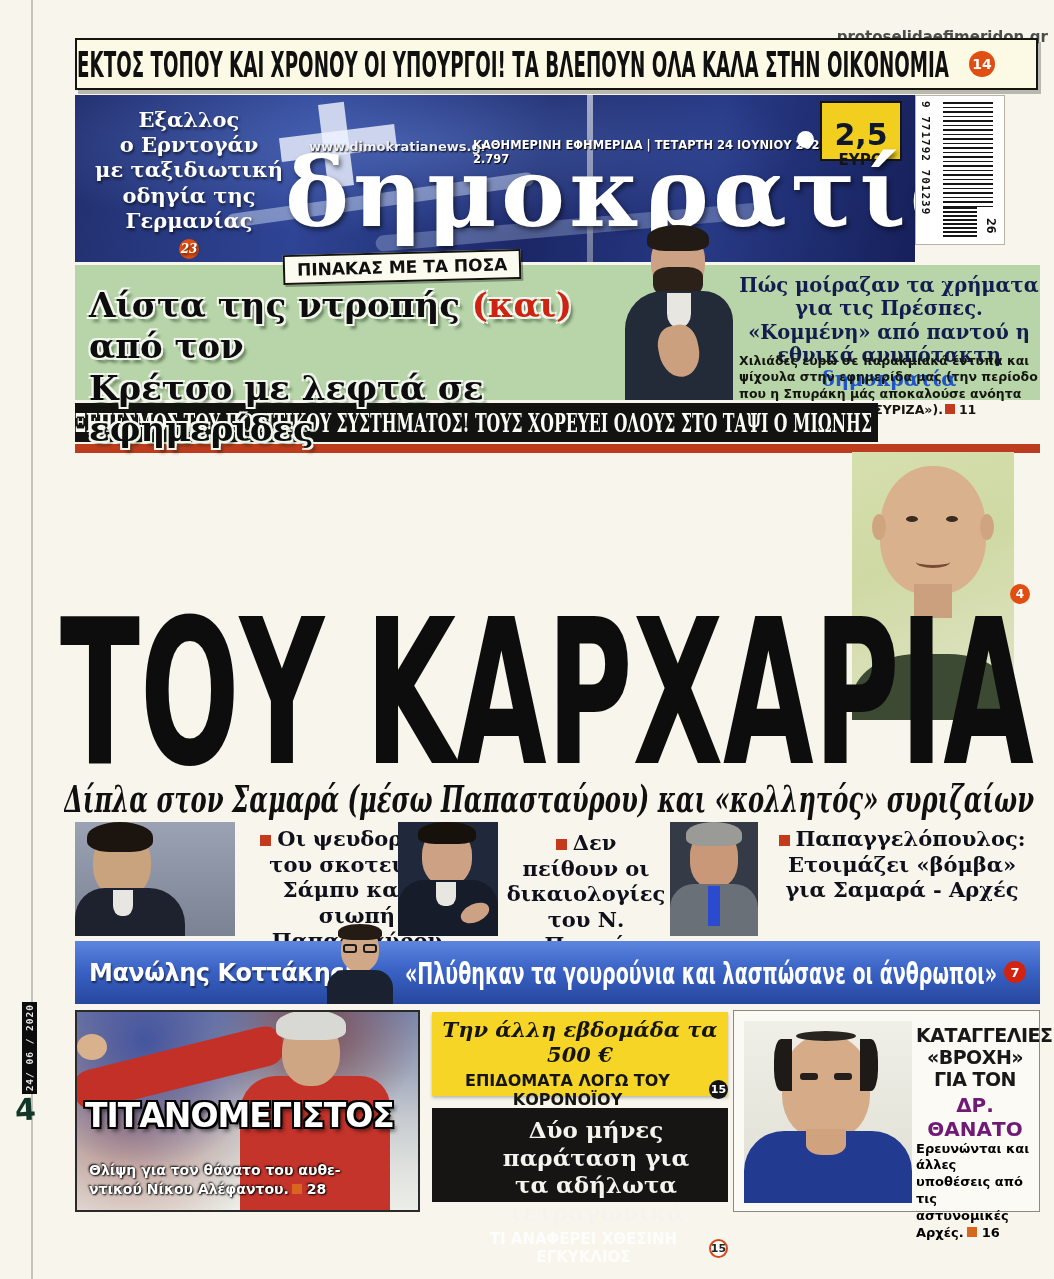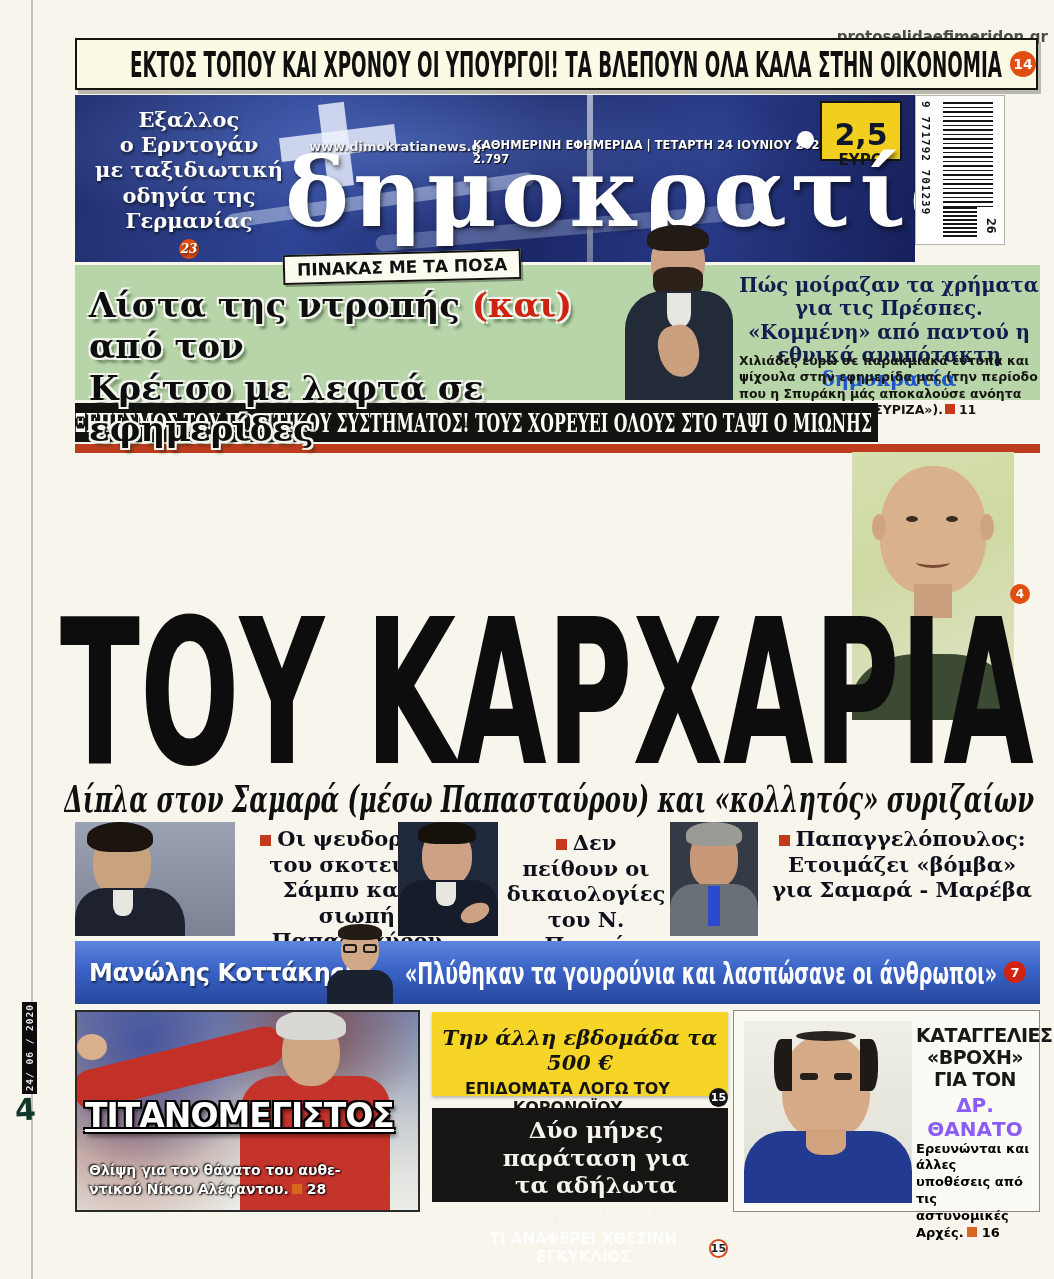--- a/index.html
+++ b/index.html
@@ -6,21 +6,21 @@
   body { background:#d9d6cc; font-family:"DejaVu Sans",sans-serif; }
   .page { position:relative; width:1054px; height:1279px; background:#f8f6ec; overflow:hidden; margin:0 auto; }
   .abs { position:absolute; }
   i.art { position:absolute; display:block; font-style:normal; }
 
   
   .watermark { right:6px; top:28px; font:bold 15px "DejaVu Sans",sans-serif; color:#4c4c48; }
 
   
   .banner { left:75px; top:38px; width:963px; height:52px; background:#fcf9e4; border:2px solid #15150f;
-            box-shadow:3px 4px 0 rgba(40,40,30,.3); display:flex; align-items:center; justify-content:flex-end; }
+            box-shadow:3px 4px 0 rgba(40,40,30,.3); display:flex; align-items:center; justify-content:flex-start; gap:12px; }
   .badge { display:inline-flex; align-items:center; justify-content:center; border-radius:50%;
            color:#fff; font-weight:bold; background:#e04e12; flex:none; }
   .badge-26 { width:26px; height:26px; font-size:14px; }
   .badge-20 { width:20px; height:20px; font-size:12px; }
   .badge-22 { width:22px; height:22px; font-size:13px; }
 
   
   .masthead { left:75px; top:95px; width:840px; height:167px; overflow:hidden;
     background:
       radial-gradient(ellipse at 38% 30%, rgba(95,125,205,.55), transparent 55%),
@@ -96,43 +96,43 @@
   .q-badge { right:14px; top:20px; background:#d22210; }
 
   
   .sports { left:75px; top:1010px; width:345px; height:202px; border:2px solid #2a2a2a; overflow:hidden;
     background:
       radial-gradient(circle at 20% 15%, rgba(60,80,160,.9), transparent 40%),
       radial-gradient(circle at 70% 10%, rgba(120,60,60,.8), transparent 35%),
       radial-gradient(circle at 15% 55%, rgba(150,60,50,.5), transparent 45%),
       linear-gradient(180deg,#7c88ae 0%,#a0a8bc 30%,#c8ccd0 55%,#dfe2de 80%,#eceee8 100%); }
   .sports-hl { left:8px; top:84px; font:bold 33px "DejaVu Sans",sans-serif; color:#fff; letter-spacing:-1px; z-index:3;
-    text-shadow:-2px -2px 0 #000,2px -2px 0 #000,-2px 2px 0 #000,2px 2px 0 #000,3px 4px 4px rgba(0,0,0,.6);text-decoration:underline; }
+    text-shadow:-2px -2px 0 #000,2px -2px 0 #000,-2px 2px 0 #000,2px 2px 0 #000,3px 4px 4px rgba(0,0,0,.6); }
   .sports-cap { left:12px; bottom:12px; font:bold 14px/1.32 "DejaVu Sans",sans-serif; color:#fff; z-index:3;
                 text-shadow:1px 1px 2px #000,-1px -1px 2px #000; }
   .osq { display:inline-block; width:10px; height:10px; background:#d8661e; margin:0 5px 0 3px; }
 
   .ybox { left:432px; top:1012px; width:296px; height:84px; background:#f6d527; text-align:center; padding-top:6px;
           box-shadow:0 2px 3px rgba(0,0,0,.25); }
-  .ybox .ln { font:italic bold 21px/1.18 "DejaVu Serif",serif; color:#141410;margin-top:8px; }
+  .ybox .ln { font:italic bold 21px/1.18 "DejaVu Serif",serif; color:#141410; }
   .ybox .kick { margin-top:3px; font:bold 16px "DejaVu Sans",sans-serif; color:#141410;
                 display:flex; align-items:center; justify-content:center; gap:6px; }
   .badge-black { width:19px; height:19px; font-size:11px; background:#141414; }
 
   .bbox { left:432px; top:1108px; width:296px; height:94px; background:#171513; text-align:center; padding-top:8px;padding-left:32px; }
   .bbox .ln { font:bold 23px/1.2 "DejaVu Serif",serif; color:#f5f3ee; }
   .bbox .kick { margin-top:4px; font:bold 15px "DejaVu Sans",sans-serif; color:#fdfdfb;
                 display:flex; align-items:center; justify-content:center; gap:6px; }
   .badge-ring { width:19px; height:19px; font-size:11px; background:#fff; border:2px solid #d4491a; color:#222; }
 
   .docbox { left:733px; top:1010px; width:307px; height:202px; background:#fbfaf5; border:1.5px solid #8a8a82; }
   .doc-photo { left:10px; top:10px; width:168px; height:182px; overflow:hidden; background:linear-gradient(#f0efe8,#dededd2); background:linear-gradient(#f0efe8,#deded2); }
   .doc-col { left:182px; top:14px; width:118px; text-align:center; }
   .doc-col .h { font:bold 19px/1.15 "DejaVu Sans",sans-serif; color:#181818; letter-spacing:-0.5px; }
-  .doc-col .h4 { font:bold 20px/1.2 "DejaVu Sans",sans-serif; color:#8b5cf6; margin-top:2px; }
+  .doc-col .h4 { font:bold 20px/1.2 "DejaVu Sans",sans-serif; color:#701a75; margin-top:2px; }
   .doc-cap { font:bold 13px/1.3 "DejaVu Sans",sans-serif; color:#000000; text-align:left; }
 
   
   .fold { left:31px; top:0; width:2px; height:1279px; background:rgba(150,145,130,.5); }
   .edge-date { left:22px; top:1002px; width:15px; height:92px; background:#0c0c0c; display:flex; align-items:center; justify-content:center; }
   .edge-date span { writing-mode:vertical-rl; transform:rotate(180deg); font:bold 9.5px "DejaVu Sans Mono",monospace; color:#e8e8e8; letter-spacing:1px; }
   .edge-page { left:15px; top:1092px; font:bold 30px "DejaVu Sans",sans-serif; color:#12372a; transform:rotate(-3deg); }
 
   svg text { font-family:"DejaVu Sans",sans-serif; }
   svg text.serif { font-family:"DejaVu Serif",serif; }
@@ -260,21 +260,21 @@
   <div class="abs text2 btext">
     <span class="bsq"></span><span>Δεν πείθουν οι δικαιολογίες του Ν. Παππά</span>
   </div>
   <div class="abs photo3">
     <i class="art" style="left:20px;top:8px;width:48px;height:58px;background:#c89878;border-radius:44%;"></i>
     <i class="art" style="left:16px;top:0px;width:56px;height:24px;background:#9a9a96;border-radius:50% 50% 30% 30%;"></i>
     <i class="art" style="left:0px;top:62px;width:88px;height:52px;background:#6a7078;border-radius:24px 24px 0 0;"></i>
     <i class="art" style="left:38px;top:64px;width:12px;height:40px;background:#2a4ad0;"></i>
   </div>
   <div class="abs text3 btext">
-    <span class="bsq"></span><span>Παπαγγελόπουλος: Ετοιμάζει «βόμβα» για Σαμαρά - Μαρέβα</span>
+    <span class="bsq"></span><span>Παπαγγελόπουλος: Ετοιμάζει «βόμβα» για Σαμαρά - Αρχές</span>
   </div>
 
   <div class="abs quote">
     <div class="abs q-author">Μανώλης Κοττάκης:</div>
     <div class="abs q-photo">
       <i class="art" style="left:14px;top:4px;width:38px;height:44px;background:#d0a888;border-radius:46%;"></i>
       <i class="art" style="left:11px;top:0px;width:44px;height:16px;background:#241c14;border-radius:50% 50% 30% 30%;"></i>
       <i class="art" style="left:16px;top:20px;width:14px;height:9px;border:2px solid #1a1a1a;border-radius:3px;"></i>
       <i class="art" style="left:36px;top:20px;width:14px;height:9px;border:2px solid #1a1a1a;border-radius:3px;"></i>
       <i class="art" style="left:0px;top:46px;width:66px;height:34px;background:#1a2232;border-radius:18px 18px 0 0;"></i>

